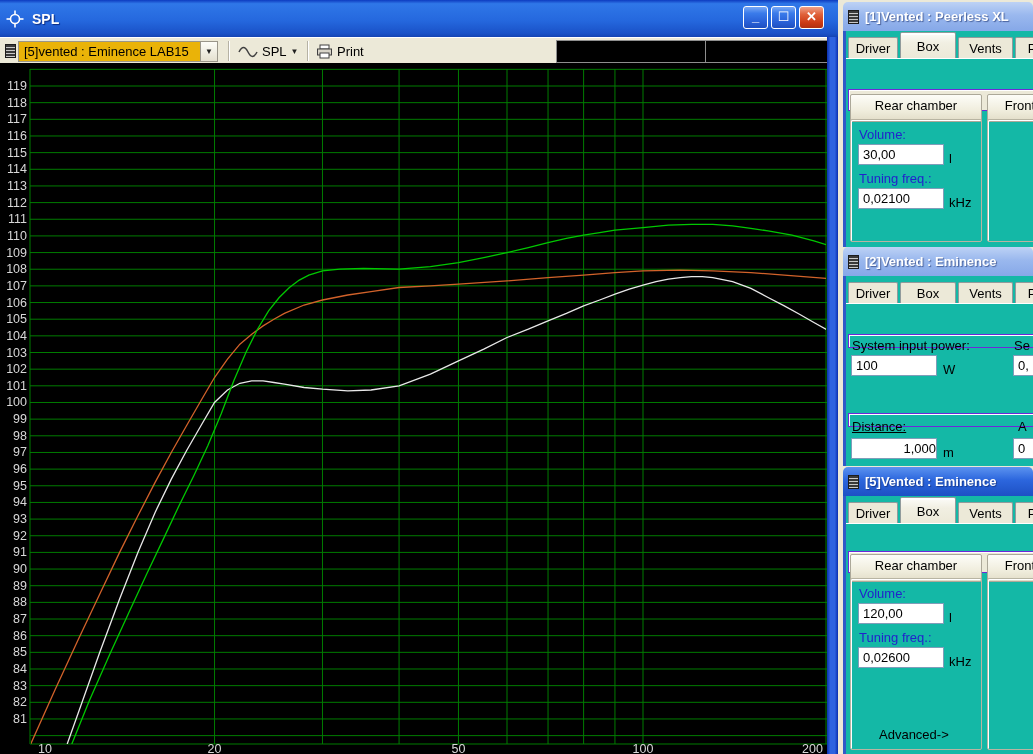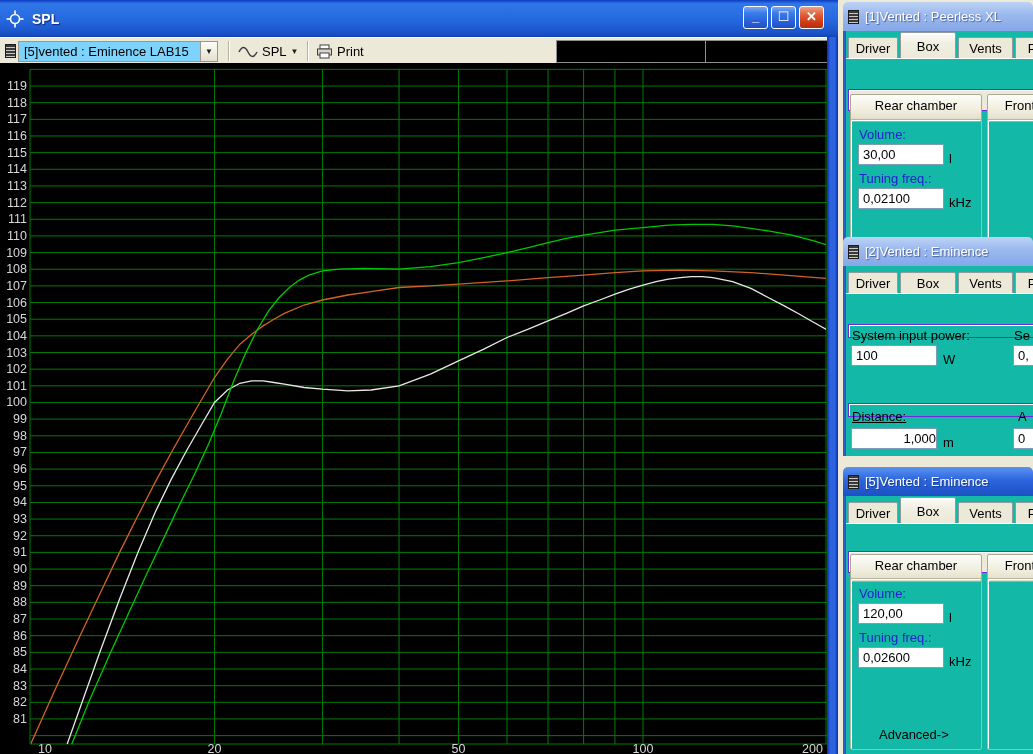--- a/index.html
+++ b/index.html
@@ -18,21 +18,21 @@
   .winbtn { width:25px; height:23px; border-radius:3px; border:1px solid #fff;
             color:#fff; font-size:13px; line-height:21px; text-align:center;
             background:linear-gradient(180deg,#79a8f5 0%,#3a7bea 30%,#2961d8 70%,#1e4fc0 100%); }
   .winbtn.close { background:linear-gradient(180deg,#f0a088 0%,#e0613a 35%,#cc3a14 75%,#b03010 100%);
                   font-weight:bold; }
   .winbtn .glyph { display:inline-block; transform:translateY(-1px); }
 
   .toolbar { position:absolute; left:0; top:37px; width:838px; height:26px; background:#ECE9D8;
              border-top:1px solid #fff; display:flex; align-items:center; }
   .combo { position:absolute; left:18px; top:3px; width:200px; height:21px;
-           border:1px solid #9a968a; background:#7dd3fc; display:flex; align-items:center; }
+           border:1px solid #9a968a; background:#eab308; display:flex; align-items:center; }
   .combo-text { flex:1; padding-left:5px; font-size:13px; white-space:nowrap; overflow:hidden; }
   .combo-arrow { width:17px; height:19px; border-left:1px solid #9a968a;
                  background:linear-gradient(180deg,#fdfdf8,#e4e0cf); text-align:center;
                  font-size:8px; line-height:19px; color:#202020; }
   .tb-sep { position:absolute; top:3px; width:1px; height:20px; background:#b6b2a4;
             box-shadow:1px 0 0 #fff; }
   .tb-item { position:absolute; top:3px; height:21px; display:flex; align-items:center; gap:4px;
              font-size:13px; }
   .mdi-icon { width:11px; height:14px;
               background:repeating-linear-gradient(180deg,#3a3a3a 0 2px,#c8c8c8 2px 3px);
@@ -41,21 +41,21 @@
                   background:#8e8e8e; padding:1px; display:flex; gap:1px; }
   .legend-box { background:#000; height:100%; }
 
   .chart-wrap { position:absolute; left:0; top:63px; width:827px; height:691px; background:#000; }
   .win-right-border { position:absolute; left:827px; top:37px; width:11px; height:717px;
                       background:linear-gradient(90deg,#0a2fb0 0%,#2e63e0 30%,#2e63e0 70%,#0a2fb0 100%); }
 
   
   .panel { position:absolute; left:843px; width:190px; }
   .panel-title { height:29px; border-radius:5px 5px 0 0; display:flex; align-items:center;
-                 padding-left:5px; color:#fff; font-weight:normal; font-size:13px;
+                 padding-left:5px; color:#fff; font-weight:bold; font-size:13px;
                  text-shadow:1px 1px 1px rgba(10,30,90,.55); white-space:nowrap; overflow:hidden; }
   .panel-title.inactive { background:linear-gradient(180deg,#bdd2f5 0%,#9ab8ee 45%,#86a8e8 100%); }
   .panel-title.active { background:linear-gradient(180deg,#5b93f0 0%,#2c66dd 45%,#1d50c4 100%); }
   .panel-title .mdi-icon { margin-right:6px; }
   .panel-body { background:#14b8a6; border-left:3px solid #3059c8; position:relative; }
   .tabstrip { position:relative; height:27px; padding-top:4px; }
   .tab { position:absolute; bottom:0; height:21px; background:#ECE9D8;
          border:1px solid #919B9C; border-bottom:none; border-radius:2px 2px 0 0;
          font-size:13px; text-align:center; padding-top:3px; }
   .tab.active { height:26px; padding-top:6px;
@@ -262,21 +262,21 @@
         <span class="klab" style="left:98px;top:31px;">l</span>
         <span class="blab" style="left:8px;top:51px;">Tuning freq.:</span>
         <div class="xp-input" style="left:7px;top:68px;width:86px;">0,02100</div>
         <span class="klab" style="left:98px;top:75px;">kHz</span>
       </div>
       <div class="groupbox" style="left:141px;top:60px;width:120px;height:123px;"></div>
     </div>
   </div>
 </div>
 
-<div class="panel" style="top:237px;border-radius:24px;">
+<div class="panel" style="top:247px;border-radius:24px;">
   <div class="panel-title inactive">
     <div class="mdi-icon"></div>
     <span>[2]Vented : Eminence</span>
   </div>
   <div class="panel-body" style="height:190px;">
     <div class="tabstrip">
       <div class="tab" style="left:2px;width:50px;">Driver</div>
       <div class="tab" style="left:54px;width:56px;">Box</div>
       <div class="tab" style="left:112px;width:55px;">Vents</div>
       <div class="tab" style="left:169px;width:48px;">Plot</div>

